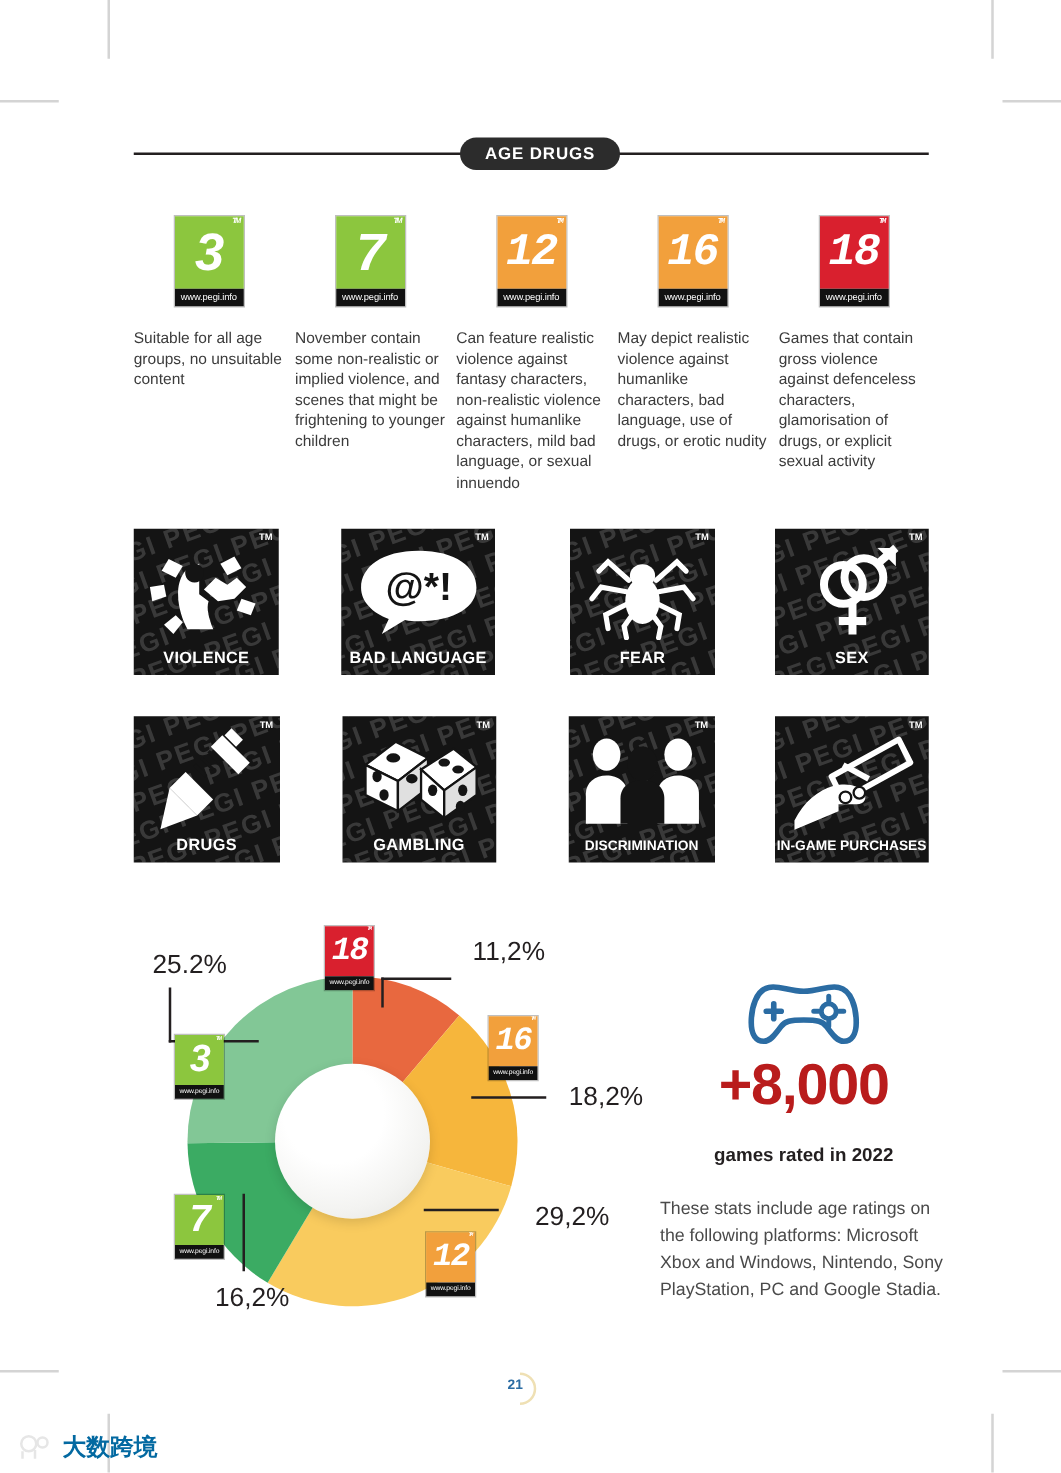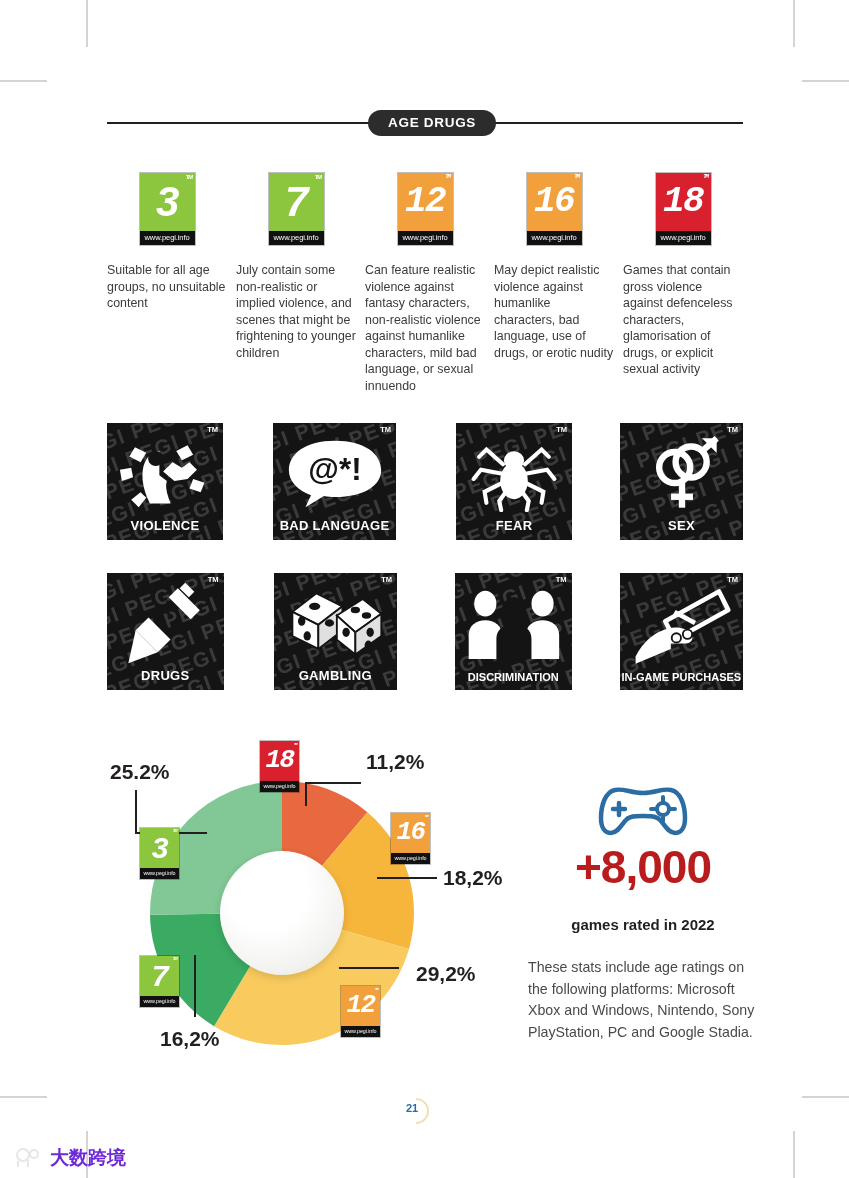--- a/index.html
+++ b/index.html
@@ -114,23 +114,24 @@
   .donut-wrap { position: absolute; left: 148px; top: 779px; width: 268px; height: 268px; }
   .donut-hole {
     position: absolute; left: 50%; top: 50%;
     width: 124px; height: 124px; margin: -62px 0 0 -62px;
     border-radius: 50%;
     background: radial-gradient(circle at 38% 32%, #ffffff 35%, #f3f3f1 68%, #e2e2de 100%);
     box-shadow: 0 3px 9px rgba(0,0,0,.13);
   }
   .pct {
     position: absolute;
-    font-size: 21px; font-weight: bold; color: #231f20;
+    font-size: 21px; font-weight: normal; color: #231f20;
     font-family: "Liberation Sans", sans-serif;
     white-space: nowrap;
+    margin-left: 12px;
   }
   .leader { position: absolute; background: #231f20; }
   .leader.h { height: 2px; }
   .leader.v { width: 2px; }
   .chart-badge { position: absolute; }
 
   
   .stats { position: absolute; left: 528px; top: 780px; width: 230px; }
   .pad-icon { display: block; margin: 0 auto; }
   .big-num {
@@ -155,21 +156,21 @@
   .pagenum {
     position: absolute; left: 8px; top: 6px;
     color: #2b6ca3; font-size: 11px; font-weight: bold;
     font-family: "Liberation Sans", sans-serif;
   }
 
   
   .wm {
     position: absolute; left: 14px; top: 1145px;
     display: flex; align-items: center; gap: 6px;
-    color: #6d28d9; font-size: 19px; font-weight: bold;
+    color: #0369a1; font-size: 19px; font-weight: bold;
     font-family: "DejaVu Sans", sans-serif;
   }
 </style>
 </head>
 <body>
 
 <div class="page">
 
   <div class="crop v" style="left:86px;  top:-8px;"></div>
   <div class="crop h" style="left:-8px;  top:80px;"></div>
@@ -189,21 +190,21 @@
           <div class="num one-d" style="background: rgb(140, 198, 62); font-size: 42px;">3<span class="tm" style="font-size: 6px;">TM</span></div>
           <div class="foot" style="font-size: 7.5px;">www.pegi.info</div>
         </div>
         <div class="age-desc">Suitable for all age groups, no unsuitable content</div>
       </div>
       <div class="age-col">
         <div class="pegi" style="width: 57px; height: 74px;">
           <div class="num one-d" style="background: rgb(140, 198, 62); font-size: 42px;">7<span class="tm" style="font-size: 6px;">TM</span></div>
           <div class="foot" style="font-size: 7.5px;">www.pegi.info</div>
         </div>
-        <div class="age-desc">July contain some non-realistic or implied violence, and scenes that might be frightening to younger children</div>
+        <div class="age-desc">November contain some non-realistic or implied violence, and scenes that might be frightening to younger children</div>
       </div>
       <div class="age-col">
         <div class="pegi" style="width: 57px; height: 74px;">
           <div class="num two-d" style="background: rgb(242, 160, 60); font-size: 36px;">12<span class="tm" style="font-size: 6px;">TM</span></div>
           <div class="foot" style="font-size: 7.5px;">www.pegi.info</div>
         </div>
         <div class="age-desc">Can feature realistic violence against fantasy characters, non-realistic violence against humanlike characters, mild bad language, or sexual innuendo</div>
       </div>
       <div class="age-col">
         <div class="pegi" style="width: 57px; height: 74px;">

